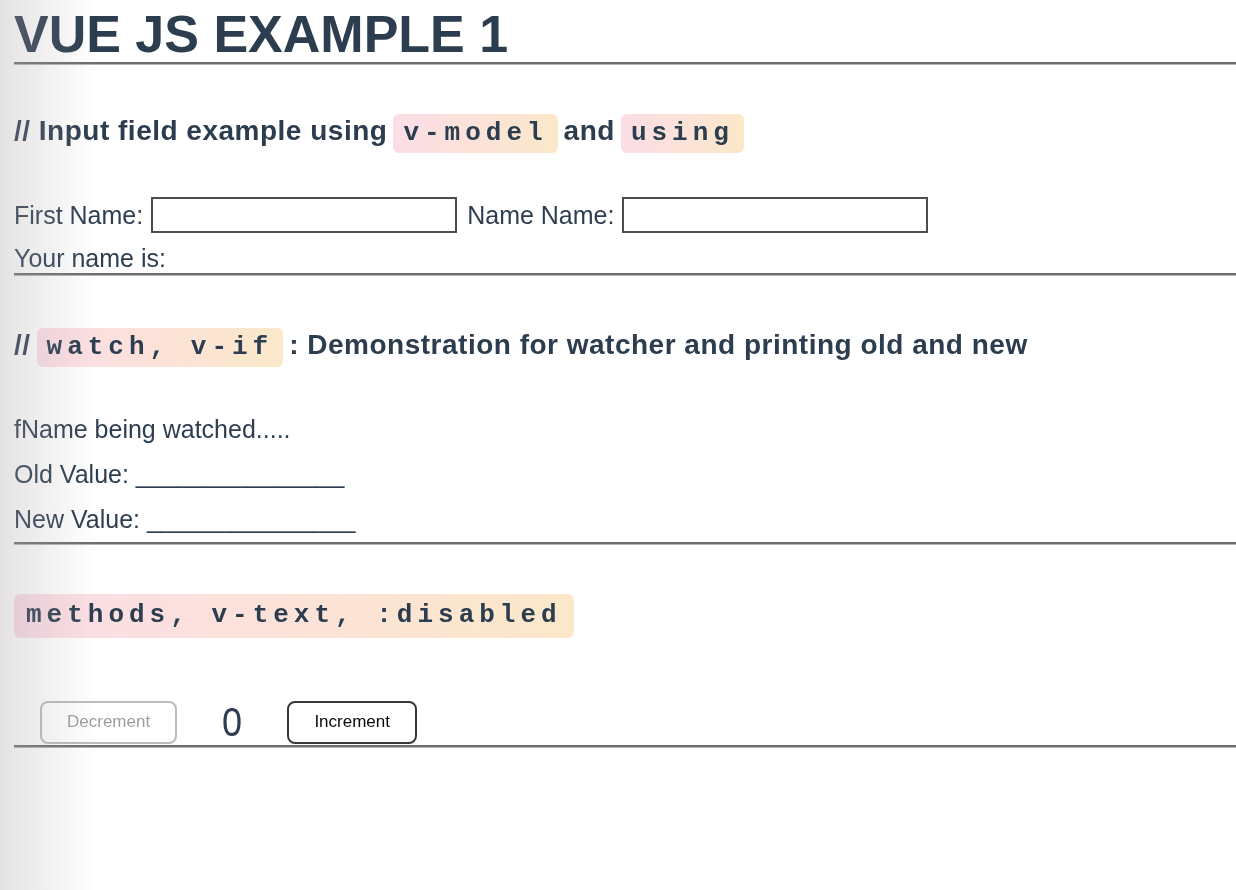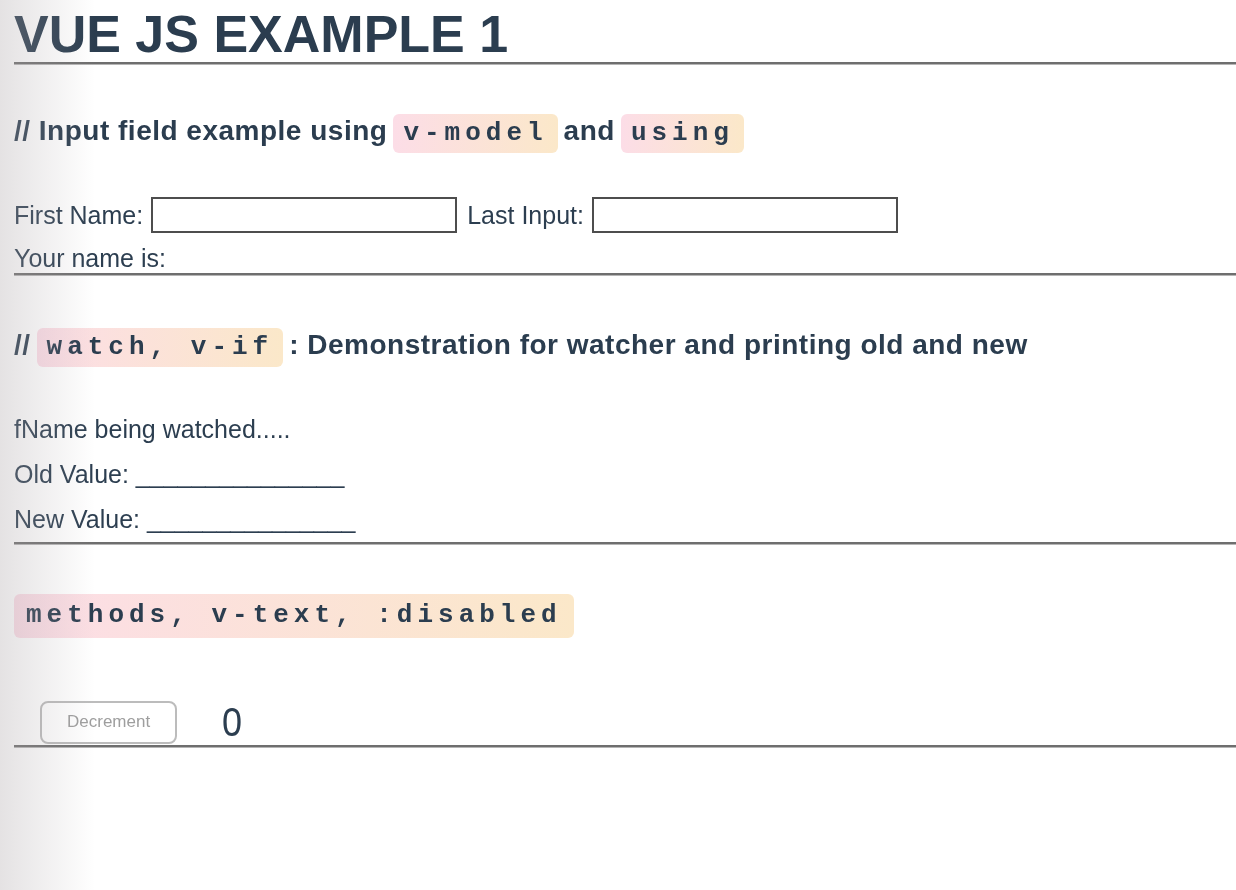--- a/index.html
+++ b/index.html
@@ -149,21 +149,21 @@
 
 <h1 class="page-title">VUE JS EXAMPLE 1</h1>
 
 <hr class="rule rule-1">
 
 <div class="h3 h3-1"><span>// Input field example using</span><span class="chip">v-model</span><span>and</span><span class="chip">using</span></div>
 
 <div class="form-row">
   <label>First Name:</label>
   <input type="text" class="text-input" value="" style="">
-  <label>Last Input:</label>
+  <label>Name Name:</label>
   <input type="text" class="text-input last" value="" style="">
 </div>
 <div class="your-name">Your name is:</div>
 
 <hr class="rule rule-2">
 
 <div class="h3 h3-2"><span>//</span><span class="chip">watch, v-if</span><span>: Demonstration for watcher and printing old and new</span></div>
 
 <div class="watch-lines">
   <div>fName being watched.....</div>
@@ -171,15 +171,16 @@
   <div>New Value: _______________</div>
 </div>
 
 <hr class="rule rule-3">
 
 <div class="methods-line"><span class="chip">methods, v-text, :disabled</span></div>
 
 <div class="controls">
   <button class="btn btn-decrement" disabled="">Decrement</button>
   <span class="counter">0</span>
+  <button class="btn btn-increment">Increment</button>
 </div>
 
 <hr class="rule rule-4">
 
 </body></html>

